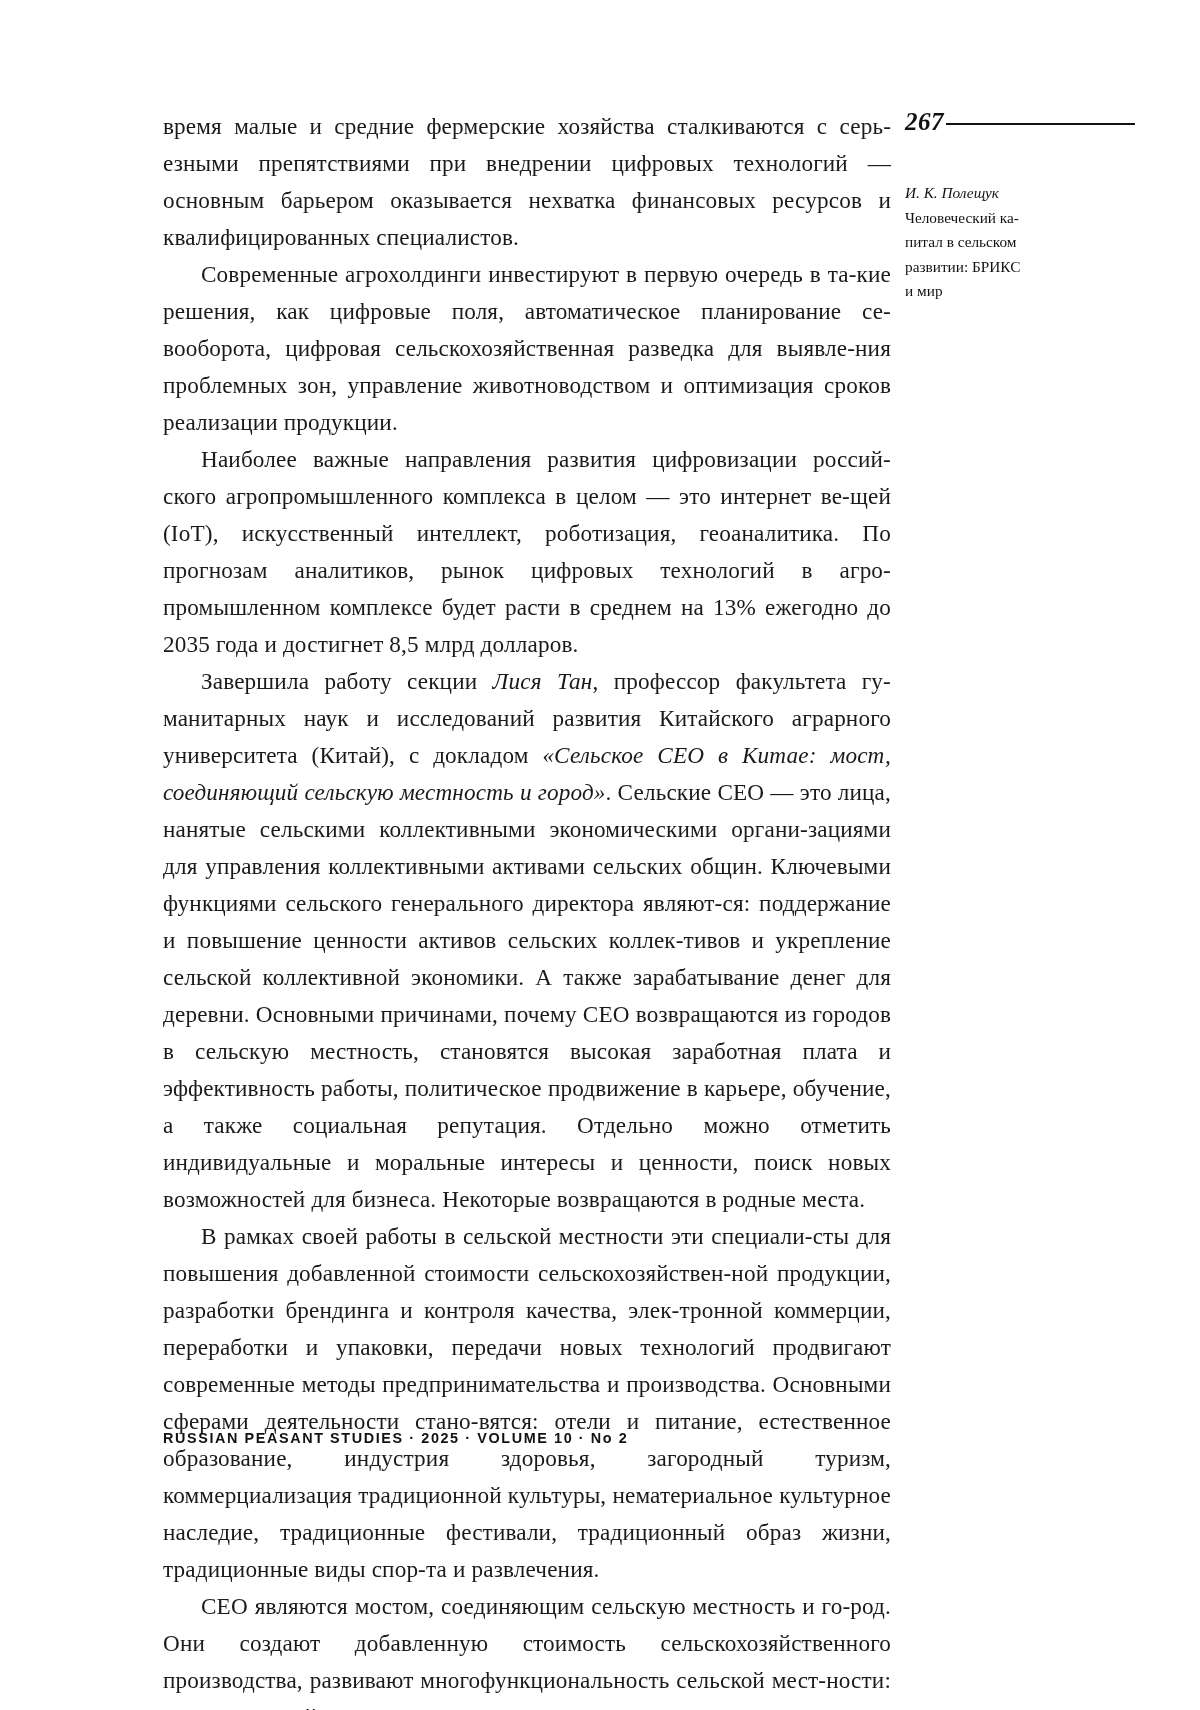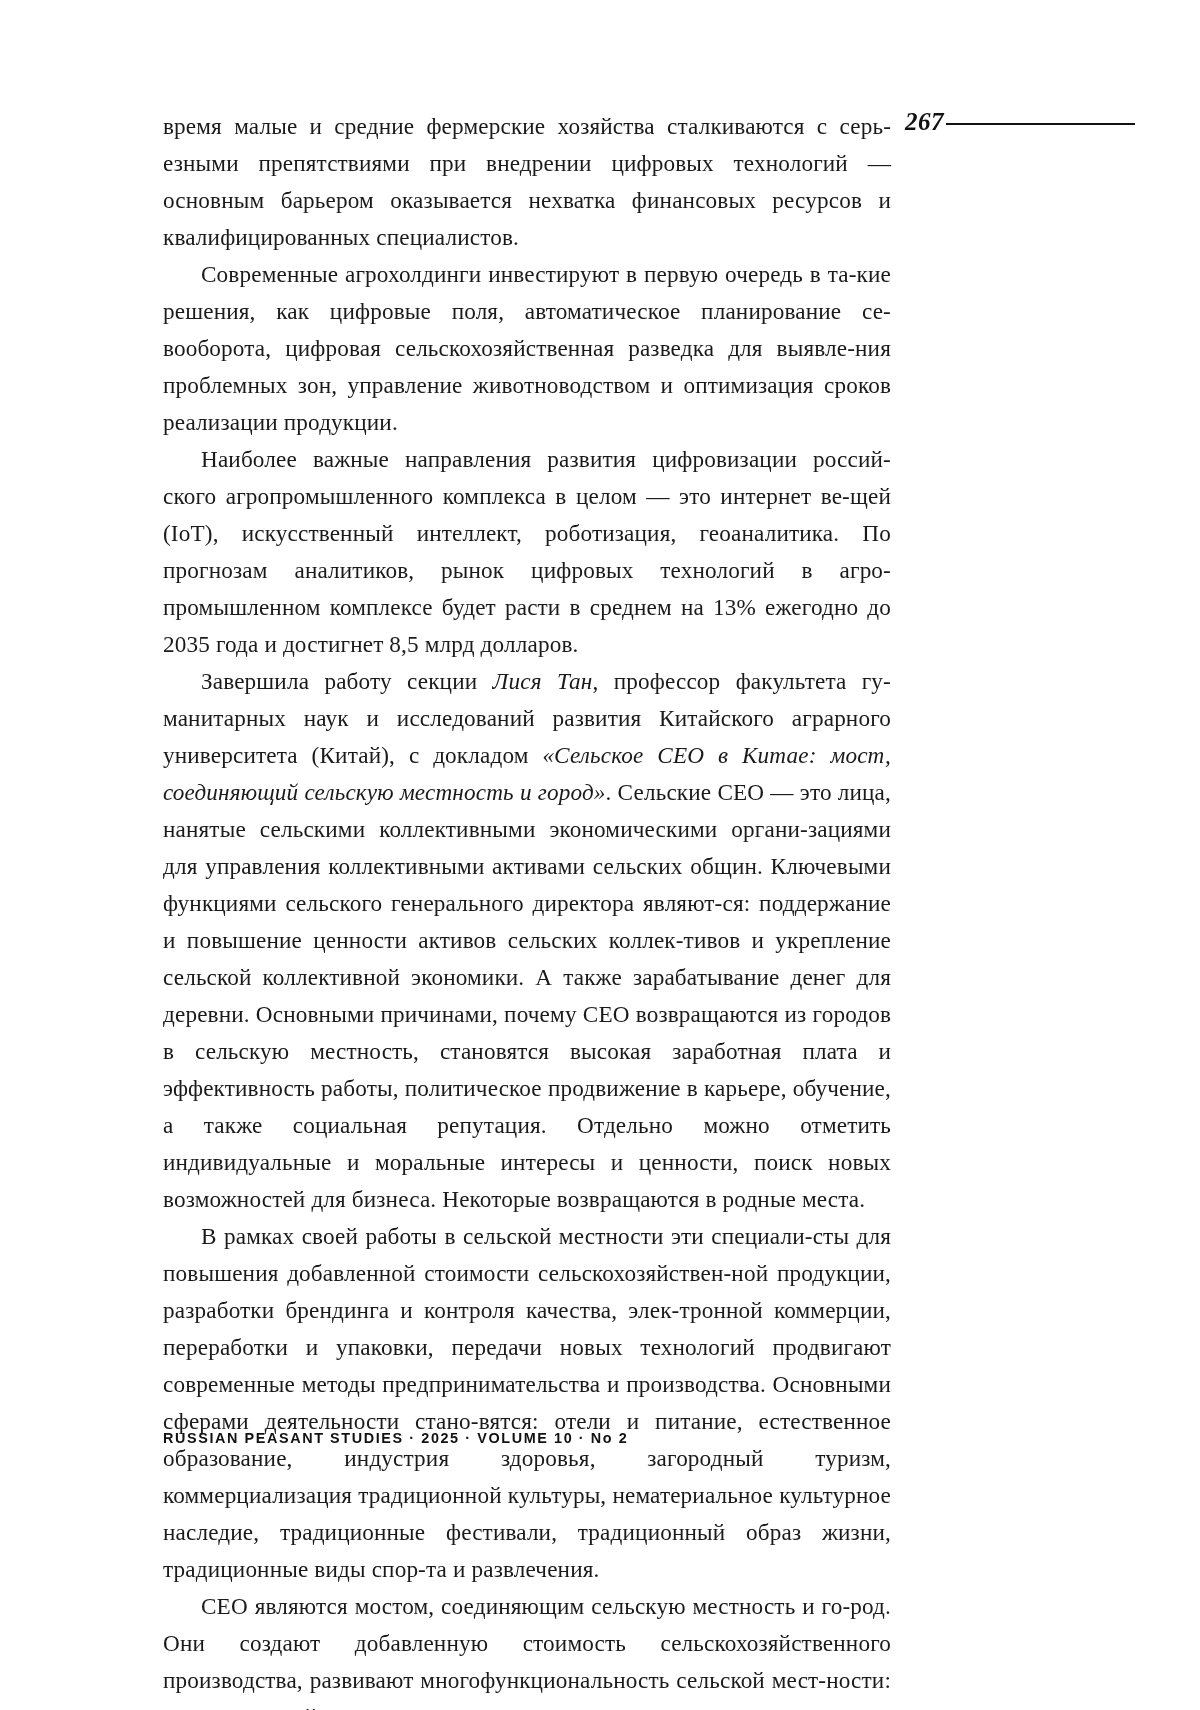--- a/index.html
+++ b/index.html
@@ -106,17 +106,24 @@
     <p class="para indent"><span>Завершила работу секции </span><i>Лися Тан</i><span>, профессор факультета гу-манитарных наук и исследований развития Китайского аграрного университета (Китай), с докладом </span><i>«Сельское СЕО в Китае: мост, соединяющий сельскую местность и город»</i><span>. Сельские СЕО — это лица, нанятые сельскими коллективными экономическими органи-зациями для управления коллективными активами сельских общин. Ключевыми функциями сельского генерального директора являют-ся: поддержание и повышение ценности активов сельских коллек-тивов и укрепление сельской коллективной экономики. А также зарабатывание денег для деревни. Основными причинами, почему СЕО возвращаются из городов в сельскую местность, становятся высокая заработная плата и эффективность работы, политическое продвижение в карьере, обучение, а также социальная репутация. Отдельно можно отметить индивидуальные и моральные интересы и ценности, поиск новых возможностей для бизнеса. Некоторые возвращаются в родные места.</span></p>
     <p class="para indent">В рамках своей работы в сельской местности эти специали-сты для повышения добавленной стоимости сельскохозяйствен-ной продукции, разработки брендинга и контроля качества, элек-тронной коммерции, переработки и упаковки, передачи новых технологий продвигают современные методы предпринимательства и производства. Основными сферами деятельности стано-вятся: отели и питание, естественное образование, индустрия здоровья, загородный туризм, коммерциализация традиционной культуры, нематериальное культурное наследие, традиционные фестивали, традиционный образ жизни, традиционные виды спор-та и развлечения.</p>
     <p class="para indent">СЕО являются мостом, соединяющим сельскую местность и го-род. Они создают добавленную стоимость сельскохозяйственного производства, развивают многофункциональность сельской мест-ности: от жилых районов до смешанных пространств, определяют новую парадигму трансформации сельских районов.</p>
   </div>
 
   <div class="folio-wrap">
     <div class="folio-row">
       <div class="folio">267</div>
       <div class="folio-rule"></div>
     </div>
+    <div class="sidenote">
+      <div class="author">И. К. Полещук</div>
+      <div>Человеческий ка-</div>
+      <div>питал в сельском</div>
+      <div>развитии: БРИКС</div>
+      <div>и мир</div>
+    </div>
   </div>
 
   <div class="footer">RUSSIAN PEASANT STUDIES · 2025 · VOLUME 10 · No 2</div>
 
 </div>
 
 </body></html>

